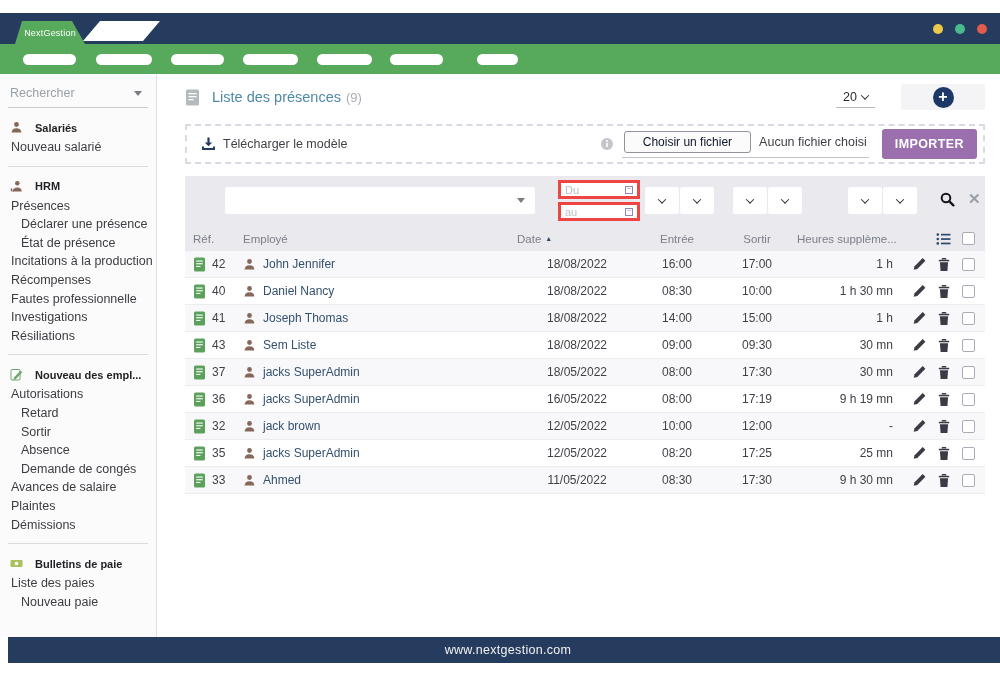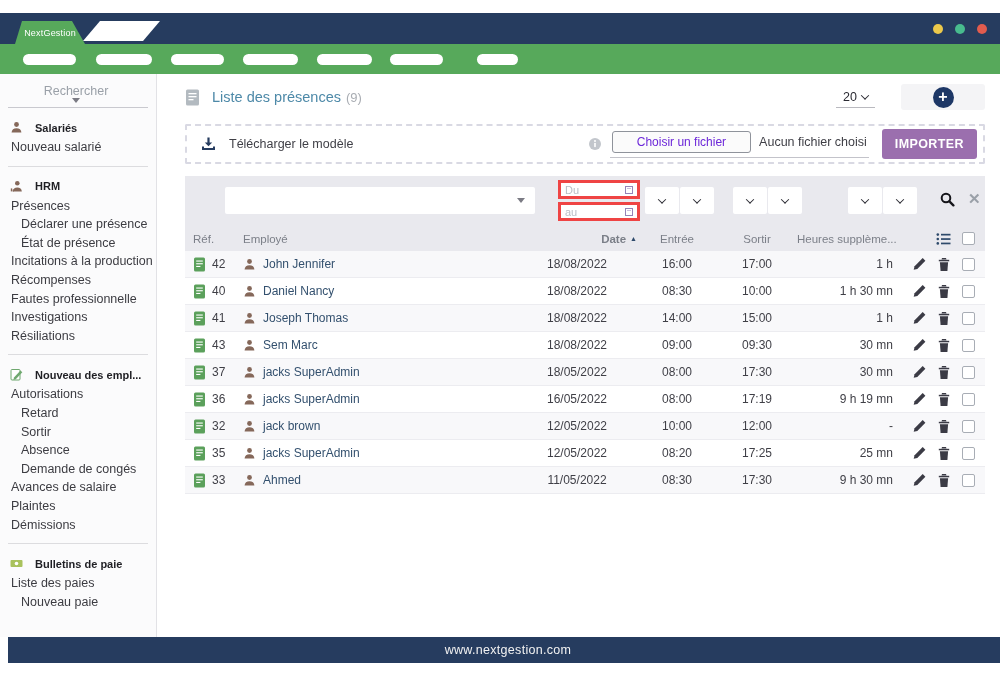--- a/index.html
+++ b/index.html
@@ -26,21 +26,21 @@
   .pill:nth-child(3){left:171px;width:53px;} .pill:nth-child(4){left:243px;width:55px;}
   .pill:nth-child(5){left:317px;width:55px;} .pill:nth-child(6){left:390px;width:53px;}
   .pill:nth-child(7){left:477px;width:41px;}
 
   
   .body { position:absolute; top:74px; left:0; width:100%; height:563px; display:flex; }
 
   
   .sidebar { width:157px; background:#fbfbfc; border-right:1px solid #e2e2e6; padding:10px 8px 0 8px; overflow:hidden; }
   .search-select { height:24px; border-bottom:1px solid #c9c9cf; display:flex; align-items:center;
-    justify-content:space-between; color:#9aa0a8; font-size:12.5px; padding:0 6px 5px 2px; margin-bottom:4px; cursor:pointer;flex-direction:column; }
+    justify-content:space-between; color:#9aa0a8; font-size:12.5px; padding:0 6px 5px 2px; margin-bottom:4px; cursor:pointer; }
   .tri-sm { width:0; height:0; border-left:4px solid transparent; border-right:4px solid transparent; border-top:5px solid #7b7b84; }
   .section-header { display:flex; align-items:center; gap:12px; font-weight:bold; font-size:11px; color:#1f1f24; margin:13px 0 4px 2px; }
   .side-item { font-size:12.5px; color:#3c3c42; line-height:18.6px; padding-left:3px; cursor:pointer; white-space:nowrap; }
   .side-item.indent { padding-left:13px; }
   .sdivider { border-top:1px solid #dcdcdf; margin:9px 0 0 0; }
 
   
   main { flex:1; background:#fff; padding:0 15px 0 28px; }
 
   .page-header { height:46px; display:flex; align-items:center; }
@@ -50,24 +50,24 @@
   .page-size { display:flex; align-items:center; gap:5px; border-bottom:1px solid #b9b9bf;
     padding:3px 7px; font-size:12.5px; color:#2b2b33; margin-right:26px; cursor:pointer; }
   .chev { width:6px; height:6px; border-right:1.6px solid #2b2b33; border-bottom:1.6px solid #2b2b33;
     transform:rotate(45deg) translate(-1px,-1px); }
   .add-wrap { width:84px; height:26px; background:#f4f4f6; border-radius:3px; display:flex; align-items:center; justify-content:center; }
   .add-btn { width:21px; height:21px; border-radius:50%; background:#1d3766; color:#fff; font-size:16px;
     font-weight:bold; line-height:19px; text-align:center; cursor:pointer; }
 
   .import-bar { border:2px dashed #d9d9e3; border-radius:2px; height:40px; margin-top:4px;
     display:flex; align-items:center; padding:0 6px 0 14px; }
-  .dl-link { display:flex; align-items:center; gap:13px; color:#3f3f46; font-size:12.5px; cursor:pointer; }
+  .dl-link { display:flex; align-items:center; gap:7px; color:#3f3f46; font-size:12.5px; cursor:pointer; }
   .file-zone { display:flex; align-items:center; gap:8px; border-bottom:1px solid #c3c3ca; padding:0 2px 4px 2px; }
   .choose-btn { border:1px solid #8f939b; background:#fbfbfb; border-radius:3px; font-size:12px;
-    padding:3px 24px; color:#6d28d9; cursor:pointer; }
+    padding:3px 18px; color:#0f172a; cursor:pointer; }
   .file-status { font-size:12.5px; color:#3f3f46; }
   .import-btn { background:#9b6fae; color:#fff; font-weight:bold; font-size:12.5px; letter-spacing:.4px;
     border:none; border-radius:3px; padding:8px 13px; margin-left:13px; cursor:pointer; }
 
   
   .grid-head { background:#e9e9ee; margin-top:12px; }
   .filter-row { position:relative; height:50px; }
   .big-select { position:absolute; left:40px; top:11px; width:310px; height:27px; background:#fff;
     border-radius:2px; display:flex; align-items:center; justify-content:flex-end; padding-right:10px; cursor:pointer; }
   .date-stack { position:absolute; left:373px; top:4px; display:flex; flex-direction:column; gap:3px; }
@@ -88,21 +88,21 @@
   .row { height:27px; display:flex; align-items:center; font-size:12px; color:#3f3f46; border-bottom:1px solid #ececf0; background:#fff; }
   .row:nth-child(odd) { background:#f8f8fa; }
 
   .c-ref { width:50px; display:flex; align-items:center; gap:6px; padding-left:8px; }
   .c-emp { flex:1; display:flex; align-items:center; gap:7px; padding-left:8px; }
   .c-date { width:120px; text-align:center; }
   .c-in { width:80px; text-align:center; }
   .c-out { width:80px; text-align:center; }
   .c-ot { width:100px; text-align:right; padding-right:4px; white-space:nowrap; overflow:hidden; }
   .c-act { width:88px; display:flex; align-items:center; justify-content:flex-end; gap:11px; padding-right:10px; }
-  .hdr-date { display:flex; align-items:center; justify-content:flex-end; gap:4px; cursor:pointer;font-weight:bold; }
+  .hdr-date { display:flex; align-items:center; justify-content:flex-start; gap:4px; cursor:pointer; }
   .sort-asc { font-size:7px; color:#2e4a6b; }
   .emp-link { color:#33506e; text-decoration:none; cursor:pointer; }
   .checkbox { width:13px; height:13px; border:1px solid #a8adb5; border-radius:2px; background:#fff; cursor:pointer; }
   .icon { display:inline-flex; }
   .act-icon { cursor:pointer; }
 
   
   .footer { position:absolute; top:637px; left:8px; width:100%; height:26px; background:#263c5f;
     display:flex; align-items:center; justify-content:center; color:#f2f2f2; font-size:12.5px; letter-spacing:.3px; }
 </style>
@@ -439,21 +439,21 @@
           <div class="c-ref">
               <svg class="icon" width="13" height="15">
                 <use href="#i-doc-green"></use>
               </svg>
               <span>43</span>
             </div>
           <div class="c-emp">
               <svg class="icon" width="13" height="13">
                 <use href="#i-person"></use>
               </svg>
-              <a class="emp-link">Sem Marc</a>
+              <a class="emp-link">Sem Liste</a>
             </div>
           <div class="c-date">18/08/2022</div>
           <div class="c-in">09:00</div>
           <div class="c-out">09:30</div>
           <div class="c-ot">30 mn</div>
           <div class="c-act">
               <svg class="act-icon" width="14" height="14">
                 <use href="#i-pencil"></use>
               </svg>
               <svg class="act-icon" width="14" height="15">

